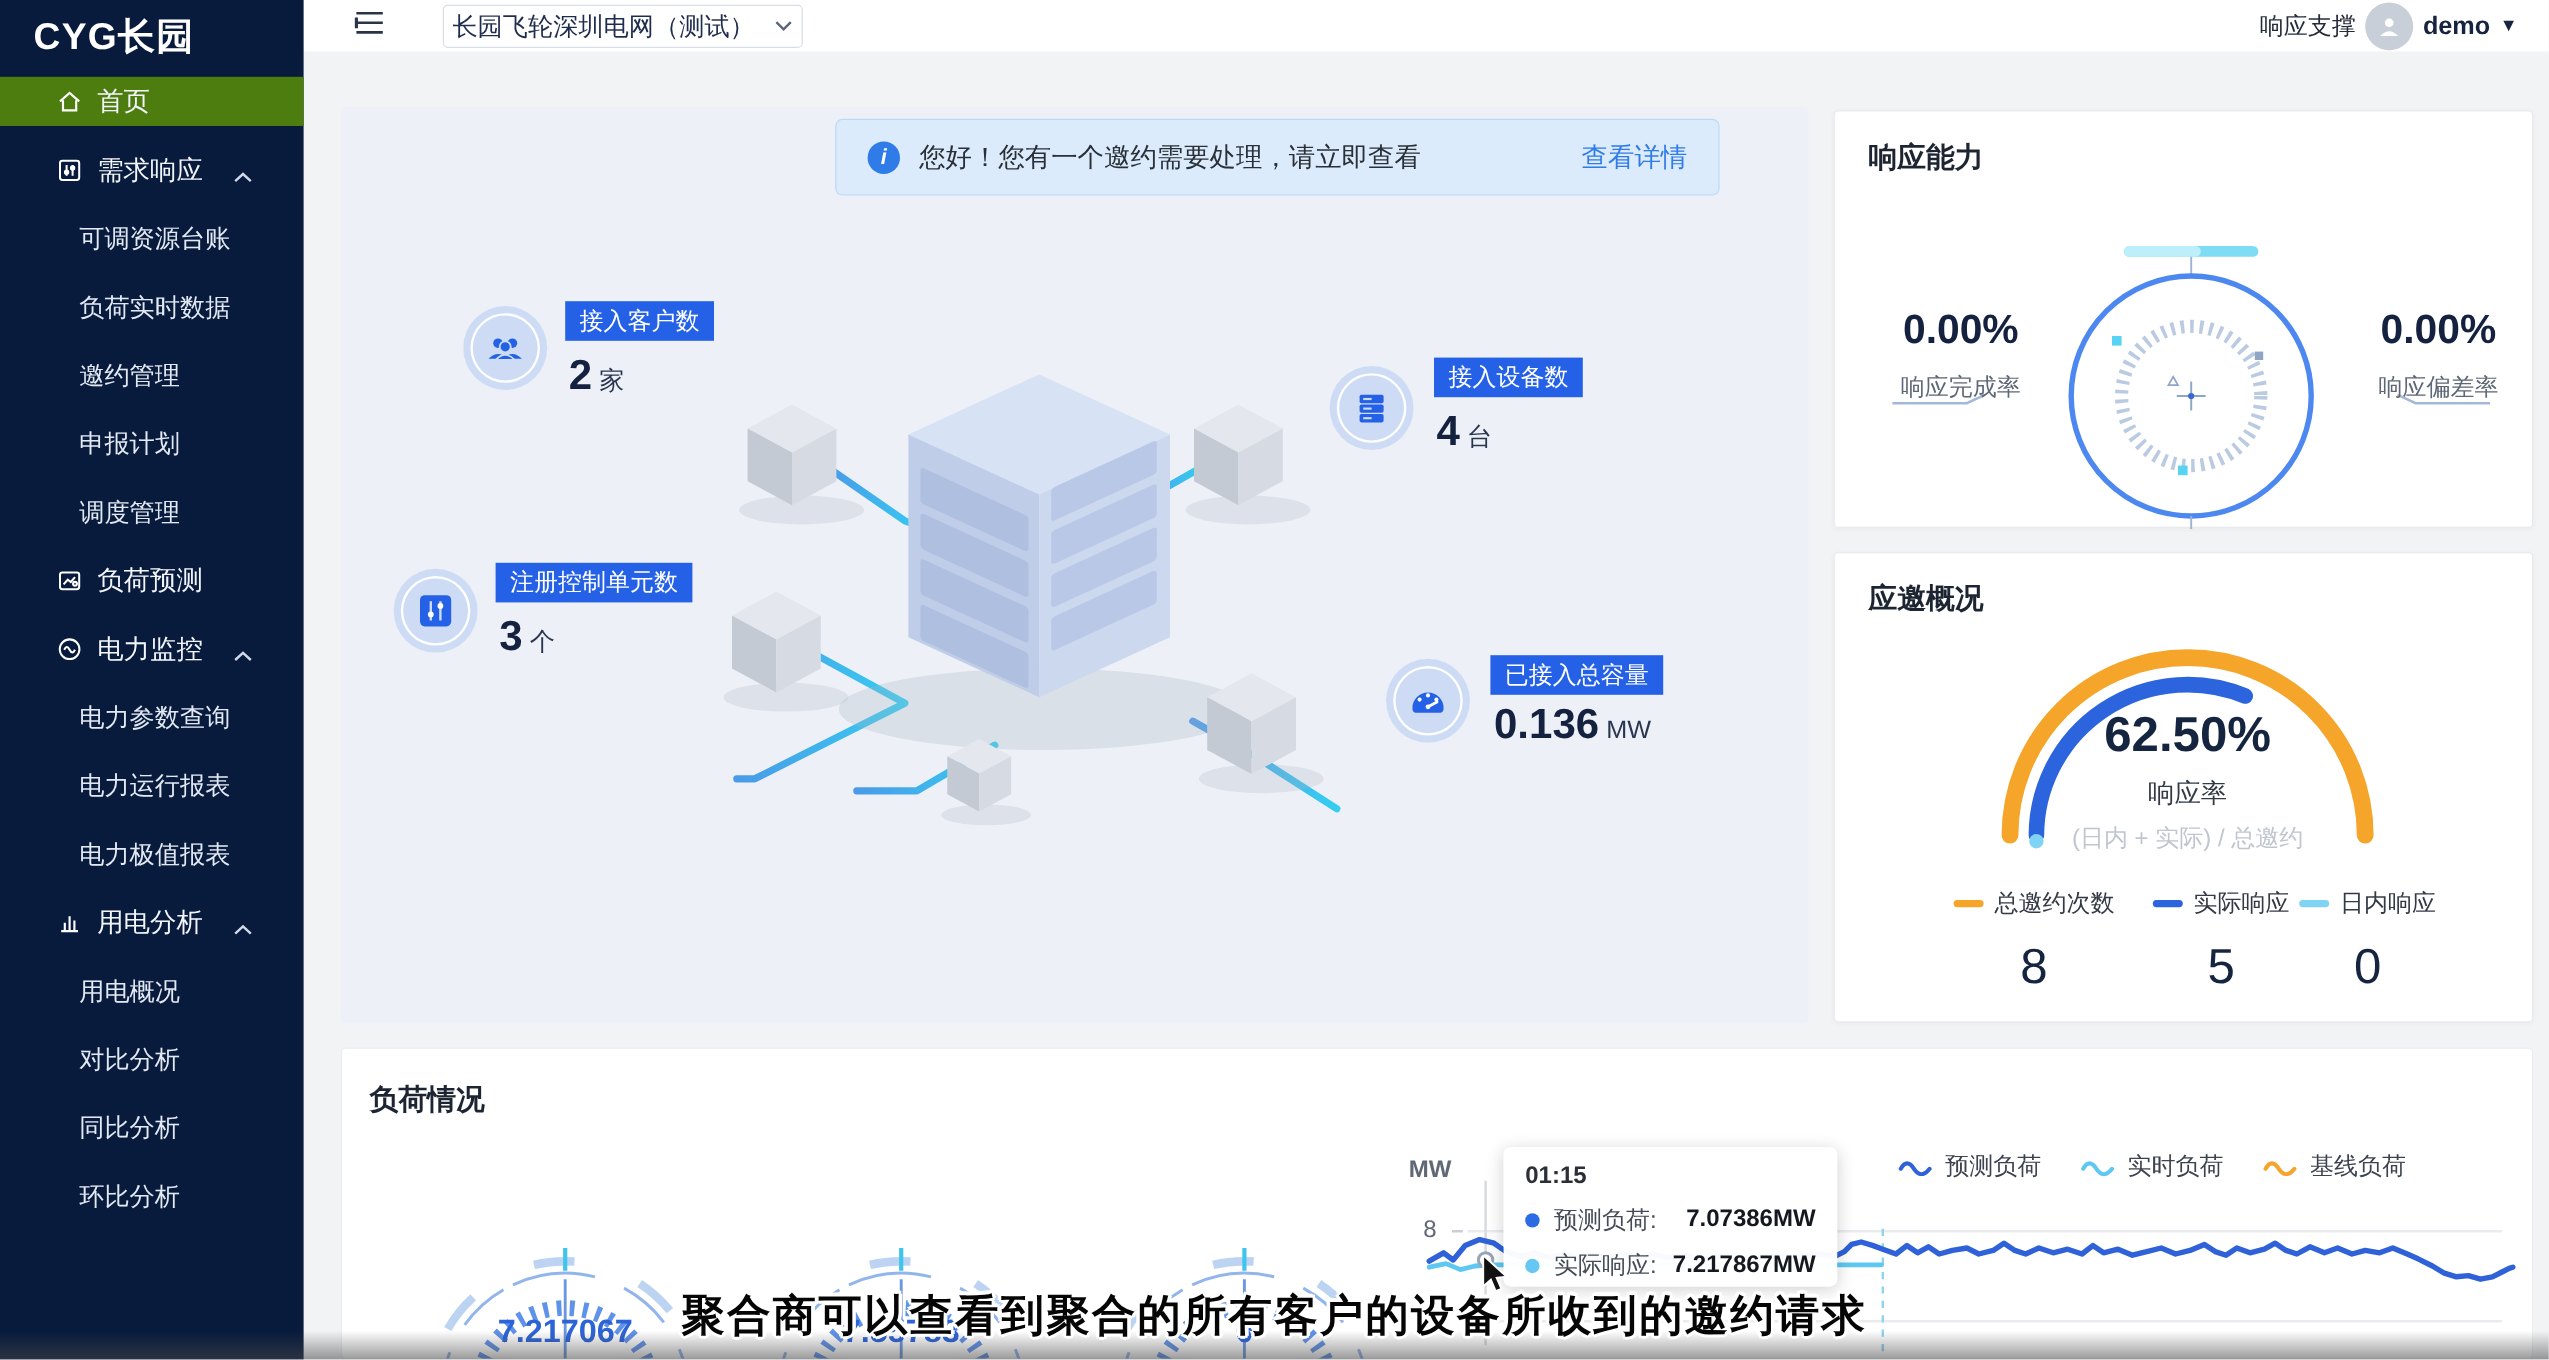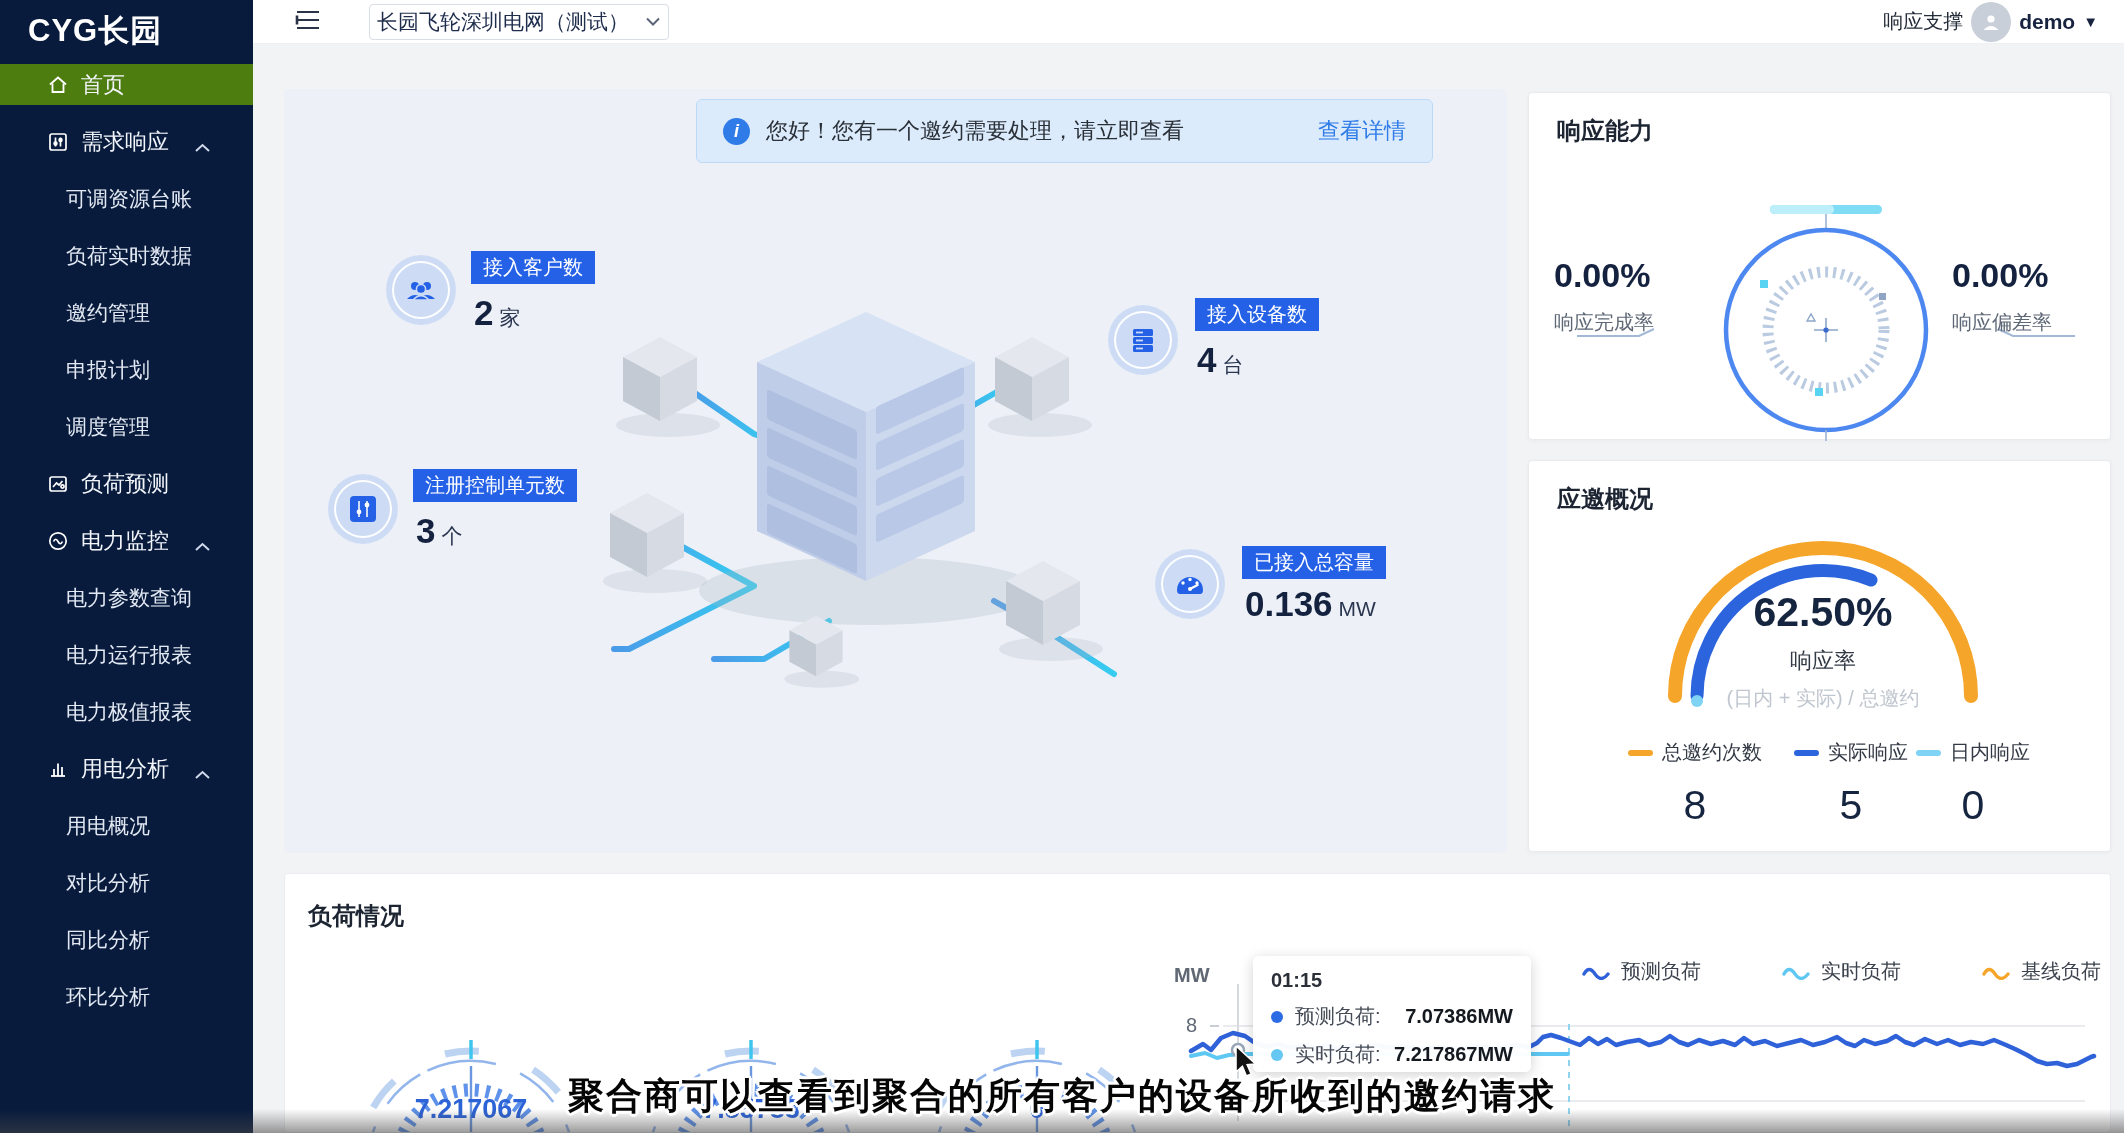--- a/index.html
+++ b/index.html
@@ -36,38 +36,38 @@
   .stat-circle { position:absolute; width:70px; height:70px; border-radius:50%; background:#cddcf4; display:flex; align-items:center; justify-content:center; box-shadow:inset 0 0 0 6px #cddcf4, inset 0 0 0 8px rgba(255,255,255,.95); }
   .stat-badge { position:absolute; background:#2461e6; color:#fff; font-size:20px; padding:3px 12px; white-space:nowrap; }
   .stat-value { position:absolute; display:flex; align-items:baseline; gap:6px; }
   .stat-num { font-size:35px; font-weight:bold; color:#14223f; }
   .stat-unit { font-size:21px; color:#2a3550; }
 
   
   .card { position:absolute; background:#fff; border:1px solid #e8eaee; border-radius:4px; box-shadow:0 1px 4px rgba(30,40,60,.04); }
   .card-title { position:absolute; left:28px; top:22px; font-size:24px; font-weight:bold; color:#1d2533; }
 
-  .rc-stat { position:absolute; width:160px; }
+  .rc-stat { position:absolute; width:160px; text-align:center; }
   .rc-val { font-size:34px; font-weight:bold; color:#14223f; }
   .rc-label { margin-top:14px; font-size:20px; color:#5d6775; }
 
   .inv-center { position:absolute; width:320px; left:134px; text-align:center; }
   .inv-pct { font-size:41px; font-weight:bold; color:#15243f; }
   .inv-rate { margin-top:10px; font-size:22px; color:#323a46; }
   .inv-formula { margin-top:9px; font-size:20px; color:#c0c6cf; }
   .inv-col { position:absolute; top:278px; text-align:center; }
   .inv-leg { display:flex; align-items:center; justify-content:center; gap:9px; font-size:20px; color:#333a45; }
   .dash { width:25px; height:6px; border-radius:3px; }
   .inv-num { margin-top:16px; font-size:41px; color:#15243f; }
 
   
   .load { position:absolute; left:284px; top:873px; width:1827px; height:260px; background:#fff; border:1px solid #eaecf0; border-radius:4px; overflow:hidden; z-index:2; }
   .axis-mw { position:absolute; left:889px; top:90px; font-size:20px; font-weight:bold; color:#5f6874; }
   .axis-8 { position:absolute; left:901px; top:140px; font-size:20px; color:#5f6874; }
-  .load-legend { position:absolute; left:1296px; top:84px; display:flex; gap:80px; }
+  .load-legend { position:absolute; left:1296px; top:84px; display:flex; gap:32px; }
   .load-legend .li { display:flex; align-items:center; gap:10px; font-size:20px; color:#3c434e; }
   .load-gauge { position:absolute; top:140px; width:260px; height:120px; }
   .lg-val { position:absolute; top:80px; width:100%; text-align:center; font-size:27px; font-weight:bold; color:#2c63d6; }
 
   .tooltip { position:absolute; left:968px; top:82px; width:278px; height:116px; background:rgba(255,255,255,.97); border-radius:6px; box-shadow:0 3px 14px rgba(0,0,0,.18); padding:13px 18px; z-index:5; }
   .tt-time { font-size:20px; font-weight:bold; color:#2a2f38; }
   .tt-row { display:flex; align-items:center; margin-top:11px; }
   .tt-dot { width:12px; height:12px; border-radius:50%; margin-right:12px; }
   .tt-label { font-size:20px; color:#454c57; }
   .tt-val { margin-left:auto; font-size:20px; font-weight:bold; color:#14181f; }
@@ -477,21 +477,21 @@
 
   <div class="tooltip">
     <div class="tt-time">01:15</div>
     <div class="tt-row">
       <span class="tt-dot" style="background:#2b6be4"></span>
       <span class="tt-label">预测负荷:</span>
       <span class="tt-val">7.07386MW</span>
     </div>
     <div class="tt-row">
       <span class="tt-dot" style="background:#66c7f2"></span>
-      <span class="tt-label">实时负荷:</span>
+      <span class="tt-label">实际响应:</span>
       <span class="tt-val">7.217867MW</span>
     </div>
   </div>
 
   <svg width="26" height="32" viewBox="0 0 13 16" style="position:absolute;left:949px;top:172px;z-index:6;">
     <path d="M1 0 L1 13 L4.2 10.2 L6.2 15 L8.6 14 L6.6 9.4 L10.8 9 Z" fill="#111" stroke="#fff" stroke-width="0.8"></path>
   </svg>
 </div>
 
 <div class="subtitle">聚合商可以查看到聚合的所有客户的设备所收到的邀约请求</div>

